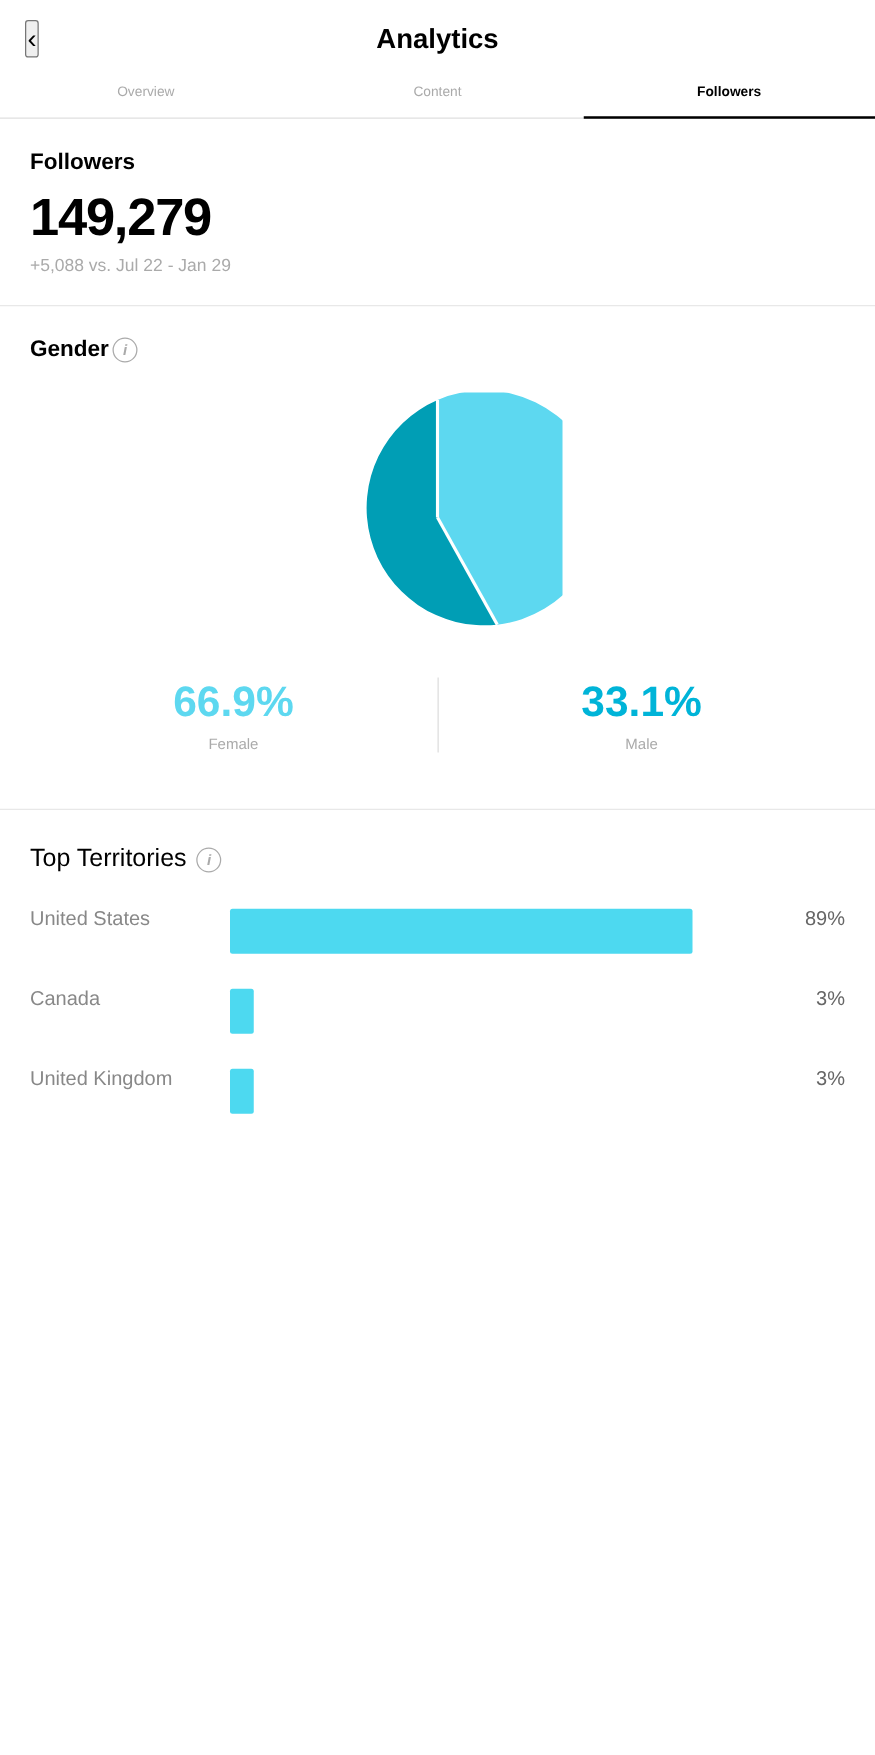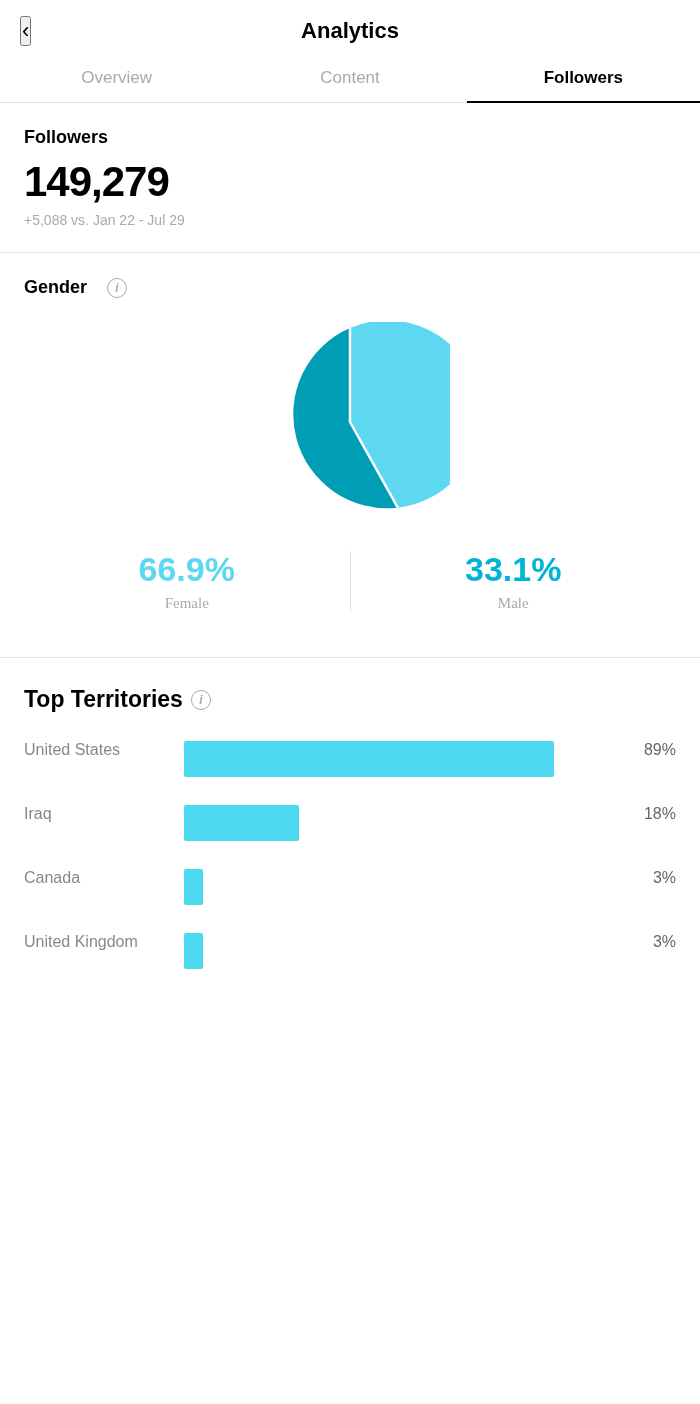--- a/index.html
+++ b/index.html
@@ -35,21 +35,21 @@
     
     .tabs {
       display: flex;
       border-bottom: 1px solid #e0e0e0;
       margin-bottom: 0;
     }
     .tab {
       flex: 1;
       text-align: center;
       padding: 14px 0;
-      font-size: 17px;
+      font-size: 11px;
       color: #aaa;
       cursor: pointer;
       position: relative;
       font-weight: 400;
     }
     .tab.active {
       color: #000;
       font-weight: 700;
     }
     .tab.active::after {
@@ -89,21 +89,21 @@
       margin: 0 0;
     }
 
     
     .gender-section {
       padding: 24px 24px 20px;
     }
     .gender-header {
       display: flex;
       align-items: center;
-      gap: 20px;
+      gap: 3px;
       margin-bottom: 24px;
     }
     .gender-title {
       font-size: 18px;
       font-weight: 700;
     }
     .info-icon {
       width: 20px;
       height: 20px;
       border-radius: 50%;
@@ -138,43 +138,42 @@
       padding: 0 20px;
     }
     .gender-stat-percent {
       font-size: 34px;
       font-weight: 700;
       margin-bottom: 6px;
     }
     .female-color { color: #5dd8f0; }
     .male-color { color: #00b4d8; }
     .gender-stat-label {
-      font-size: 15px;
-      color: #aaa;
-      font-family: Liberation Serif, serif;
+      font-size: 12px;
+      color: #aaa;
     }
     .gender-divider {
       width: 1px;
       height: 60px;
       background: #ddd;
     }
 
     
     .territories-section {
       padding: 28px 24px 20px;
     }
     .territories-header {
       display: flex;
       align-items: center;
       gap: 8px;
       margin-bottom: 28px;
     }
     .territories-title {
-      font-size: 23px;
-      font-weight: 700;
+      font-size: 20px;
+      font-weight: 400;
     }
 
     .territory-row {
       display: flex;
       margin-bottom: 28px;
     }
     .territory-name {
       width: 160px;
       font-size: 16px;
       color: #888;
@@ -207,21 +206,21 @@
 
 <div class="tabs">
   <div class="tab">Overview</div>
   <div class="tab">Content</div>
   <div class="tab active">Followers</div>
 </div>
 
 <div class="section">
   <div class="section-title">Followers</div>
   <div class="followers-count">149,279</div>
-  <div class="followers-change">+5,088 vs. Jan 22 - Jul 29</div>
+  <div class="followers-change">+5,088 vs. Jul 22 - Jan 29</div>
 </div>
 
 <div class="divider"></div>
 
 <div class="gender-section">
   <div class="gender-header">
     <span class="gender-title">Gender</span>
     <div class="info-icon">i</div>
   </div>
 
@@ -260,27 +259,20 @@
 
   <div id="territory-rows">
       <div class="territory-row">
       <span class="territory-name">United States</span>
       <div class="territory-bar-container">
         <div class="territory-bar" style="width:370px"></div>
       </div>
       <span class="territory-percent">89%</span>
     </div>
       <div class="territory-row">
-      <span class="territory-name">Iraq</span>
-      <div class="territory-bar-container">
-        <div class="territory-bar" style="width:115px"></div>
-      </div>
-      <span class="territory-percent">18%</span>
-    </div>
-      <div class="territory-row">
       <span class="territory-name">Canada</span>
       <div class="territory-bar-container">
         <div class="territory-bar" style="width:19px"></div>
       </div>
       <span class="territory-percent">3%</span>
     </div>
       <div class="territory-row">
       <span class="territory-name">United Kingdom</span>
       <div class="territory-bar-container">
         <div class="territory-bar" style="width:19px"></div>

